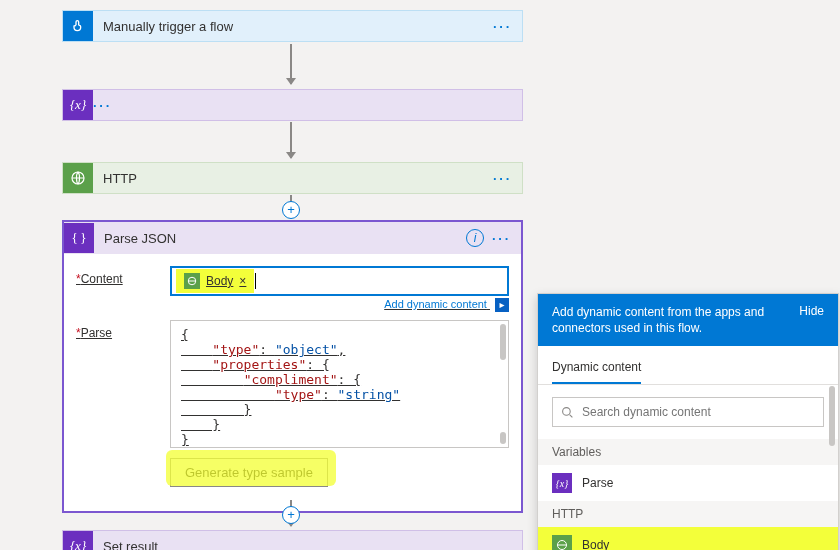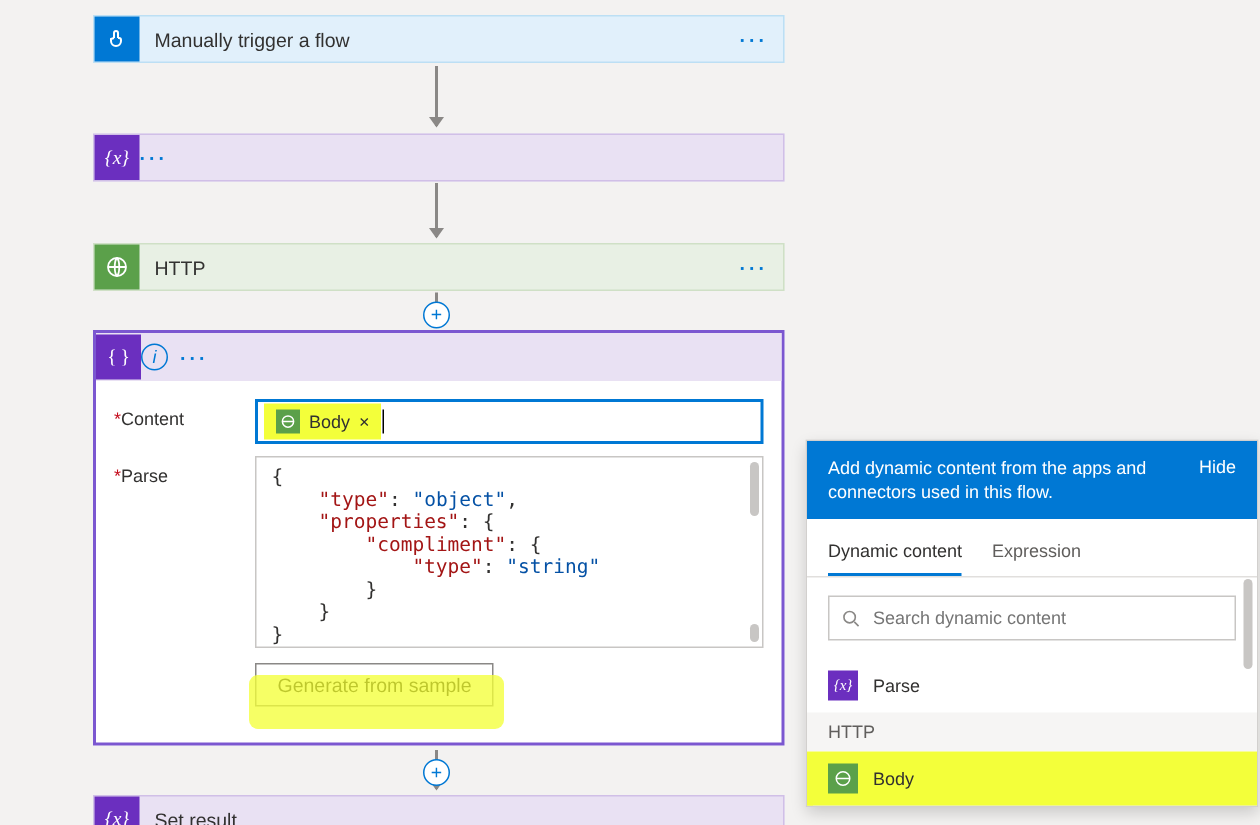--- a/index.html
+++ b/index.html
@@ -57,21 +57,21 @@
   .parse-header .iconbox { width:30px;height:30px;background:#6b2fbf;color:#fff;display:flex;align-items:center;justify-content:center;}
   .parse-header .title { flex:1; padding-left:10px; }
   .parse-header .info {
     width:18px;height:18px;border:1px solid #0078d4;border-radius:50%;
     color:#0078d4;display:flex;align-items:center;justify-content:center;
     font-size:12px;margin-right:8px;cursor:pointer;font-style:italic;
   }
   .parse-header .menu { padding-right:10px;color:#0078d4;letter-spacing:2px;cursor:pointer;font-weight:bold;}
 
   .parse-body { padding: 12px 12px 16px 12px; }
-  .row { display:flex; margin-bottom:8px; }
+  .row { display:flex; margin-bottom:8px;text-decoration:underline; }
   .row .lbl { width:94px; padding-top:6px; font-size:12px; }
   .row .lbl .req { color:#c50f1f; }
   .row .field { flex:1; }
 
   .content-input {
     border: 2px solid #0078d4;
     min-height: 30px;
     padding: 3px 6px;
     display:flex; align-items:center;
   }
@@ -237,20 +237,21 @@
   </div>
 
   <div class="arrow" style="top:195px;height:20px"></div>
   <div class="plusnode" style="top:201px">+</div>
 
   <div class="parse">
     <div class="parse-header">
       <div class="iconbox">
         <span style="font-family:Consolas">{ }</span>
       </div>
+      <div class="title">Parse JSON</div>
       <div class="info">i</div>
       <div class="menu">···</div>
     </div>
 
     <div class="parse-body">
       <div class="row">
         <div class="lbl">
           <span class="req">*</span><span>Content</span>
         </div>
         <div class="field">
@@ -260,31 +261,35 @@
                 <svg width="10" height="10" viewBox="0 0 24 24" fill="none" stroke="#fff" stroke-width="2.4">
                     <circle cx="12" cy="12" r="9"></circle>
                     <path d="M3 12h18"></path>
                   </svg>
               </span>
               <span class="tx">Body</span>
               <span class="tx-close">×</span>
             </span>
             <span class="caret"></span>
           </div>
+          <div class="adc-row">
+            <span class="adc-link">Add dynamic content</span>
+            <span class="adc-chip">▸</span>
+          </div>
         </div>
       </div>
 
       <div class="row">
         <div class="lbl">
           <span class="req">*</span><span>Parse</span>
         </div>
         <div class="field">
           <div class="schema-box">{<br>    <span class="k-key">"type"</span>: <span class="k-str">"object"</span>,<br>    <span class="k-key">"properties"</span>: {<br>        <span class="k-key">"compliment"</span>: {<br>            <span class="k-key">"type"</span>: <span class="k-str">"string"</span><br>        }<br>    }<br>}<div class="scrollbar"></div><div class="scrollbar2"></div></div>
           <div style="height:10px"></div>
-          <button class="gen-btn">Generate from sample</button>
+          <button class="gen-btn">Generate type sample</button>
         </div>
       </div>
     </div>
   </div>
 
   <div class="hl-yellow" style="left:166px; top:450px; width:170px; height:36px;"></div>
 
   <div class="arrow" style="top:500px;height:26px"></div>
   <div class="plusnode" style="top:506px">+</div>
 
@@ -295,32 +300,32 @@
     <div class="title">Set result</div>
   </div>
 
   <div class="dcp">
     <div class="dcp-head">
       <div class="txt">Add dynamic content from the apps and connectors used in this flow.</div>
       <div class="hide">Hide</div>
     </div>
     <div class="dcp-tabs">
       <div class="dcp-tab active">Dynamic content</div>
-      <div class="dcp-tab">Expression</div>
     </div>
     <div class="dcp-search">
       <span class="sicon">
         <svg width="13" height="13" viewBox="0 0 24 24" fill="none" stroke="#8a8886" stroke-width="2">
             <circle cx="10" cy="10" r="7"></circle>
             <path d="m21 21-5.2-5.2"></path>
           </svg>
       </span>
       <input type="text" placeholder="Search dynamic content" style="">
     </div>
 
+    <div class="dcp-sec">Variables</div>
     <div class="dcp-item var">
       <span class="pic">
           <span style="font-style:italic;font-family:serif">{x}</span>
         </span>
       <span>Parse</span>
     </div>
 
     <div class="dcp-sec">HTTP</div>
     <div class="dcp-item http">
       <span class="pic">

